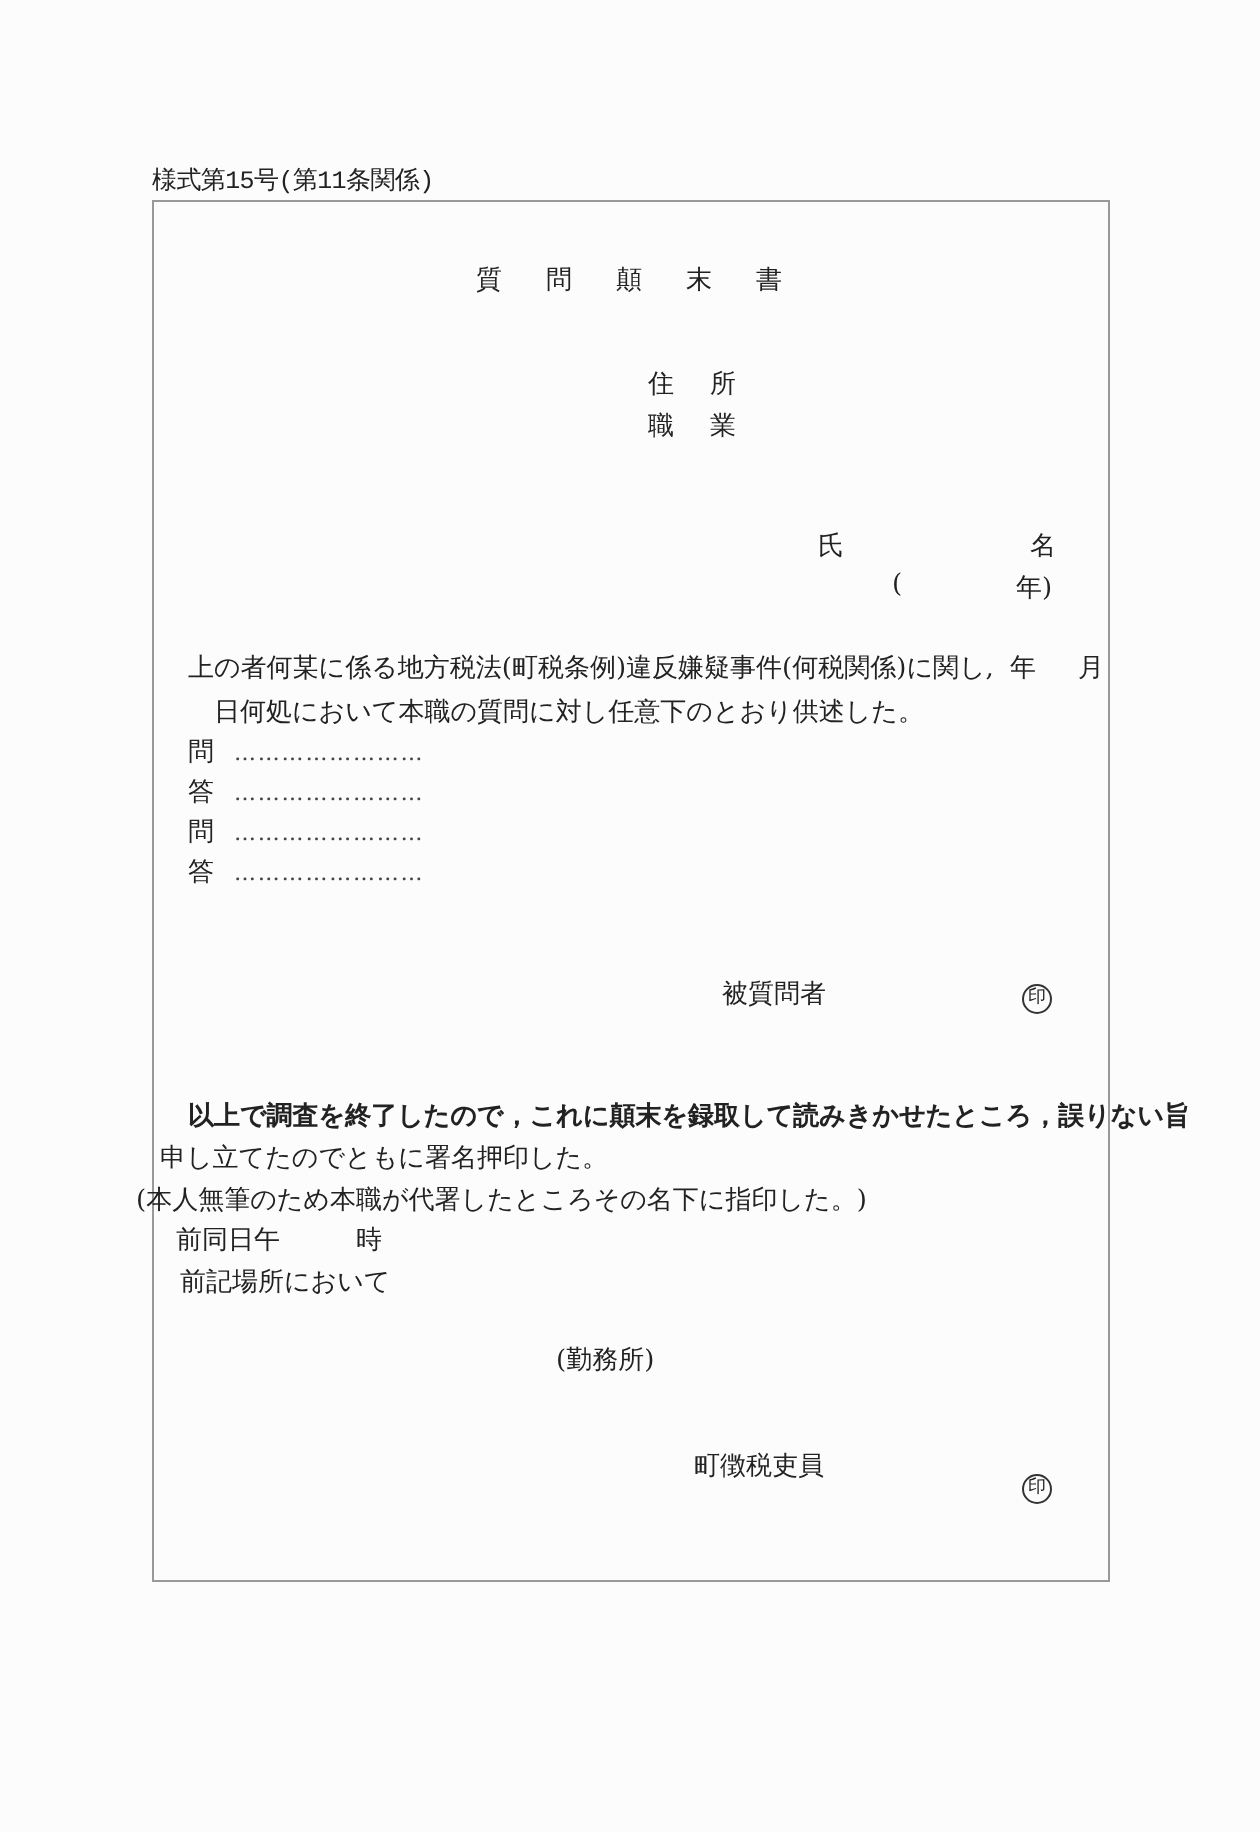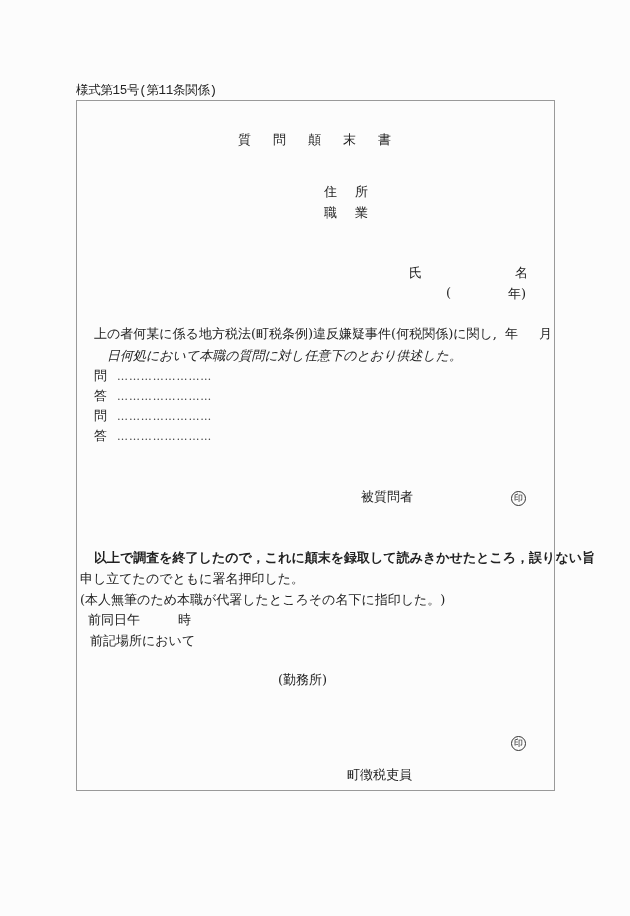--- a/index.html
+++ b/index.html
@@ -39,44 +39,44 @@
     .addr { left: 324px; top: 183px; }
     .job { left: 324px; top: 204px; }
     .kv span:first-child { margin-right: 18px; }
     .name-shi { left: 409px; top: 264px; }
     .name-mei { left: 515px; top: 264px; }
     .age-open { left: 446px; top: 285px; }
     .age-close { left: 508px; top: 285px; }
     .p1 { left: 94px; top: 325px; }
     .p1-year { left: 505px; top: 325px; }
     .p1-month { left: 539px; top: 325px; }
-    .p2 { left: 107px; top: 347px; font-style: italic; }
+    .p2 { left: 107px; top: 347px; }
     .qa { left: 94px; font-size: 13px; }
     .qa .mark { display: inline-block; width: 23px; }
     .qa .dots { letter-spacing: 0.9px; color: #444; font-size: 11px; }
     .seal {
       display: inline-block;
       width: 13px; height: 13px;
       border: 1.2px solid #333;
       border-radius: 50%;
       font-size: 9px;
       line-height: 13px;
       text-align: center;
       box-sizing: content-box;
     }
     .examinee { left: 361px; top: 488px; font-family: Liberation Mono, monospace; }
     .seal1 { left: 511px; top: 486px; }
     .conc1 { left: 94px; top: 549px; font-weight: bold; }
     .conc2 { left: 80px; top: 570px; }
-    .conc3 { left: 80px; top: 591px; }
+    .conc3 { left: 68px; top: 591px; }
     .same-day { left: 88px; top: 611px; }
     .same-day-hour { left: 178px; top: 611px; }
     .place { left: 90px; top: 632px; }
     .workplace { left: 278px; top: 671px; }
-    .officer { left: 347px; top: 766px; }
+    .officer { left: 347px; top: 724px; }
     .seal2 { left: 511px; top: 731px; }
   </style>
 </head>
 <body>
 
 <div class="abs form-label">様式第15号(第11条関係)</div>
 
 <div class="frame"></div>
 
 <div class="abs title">

